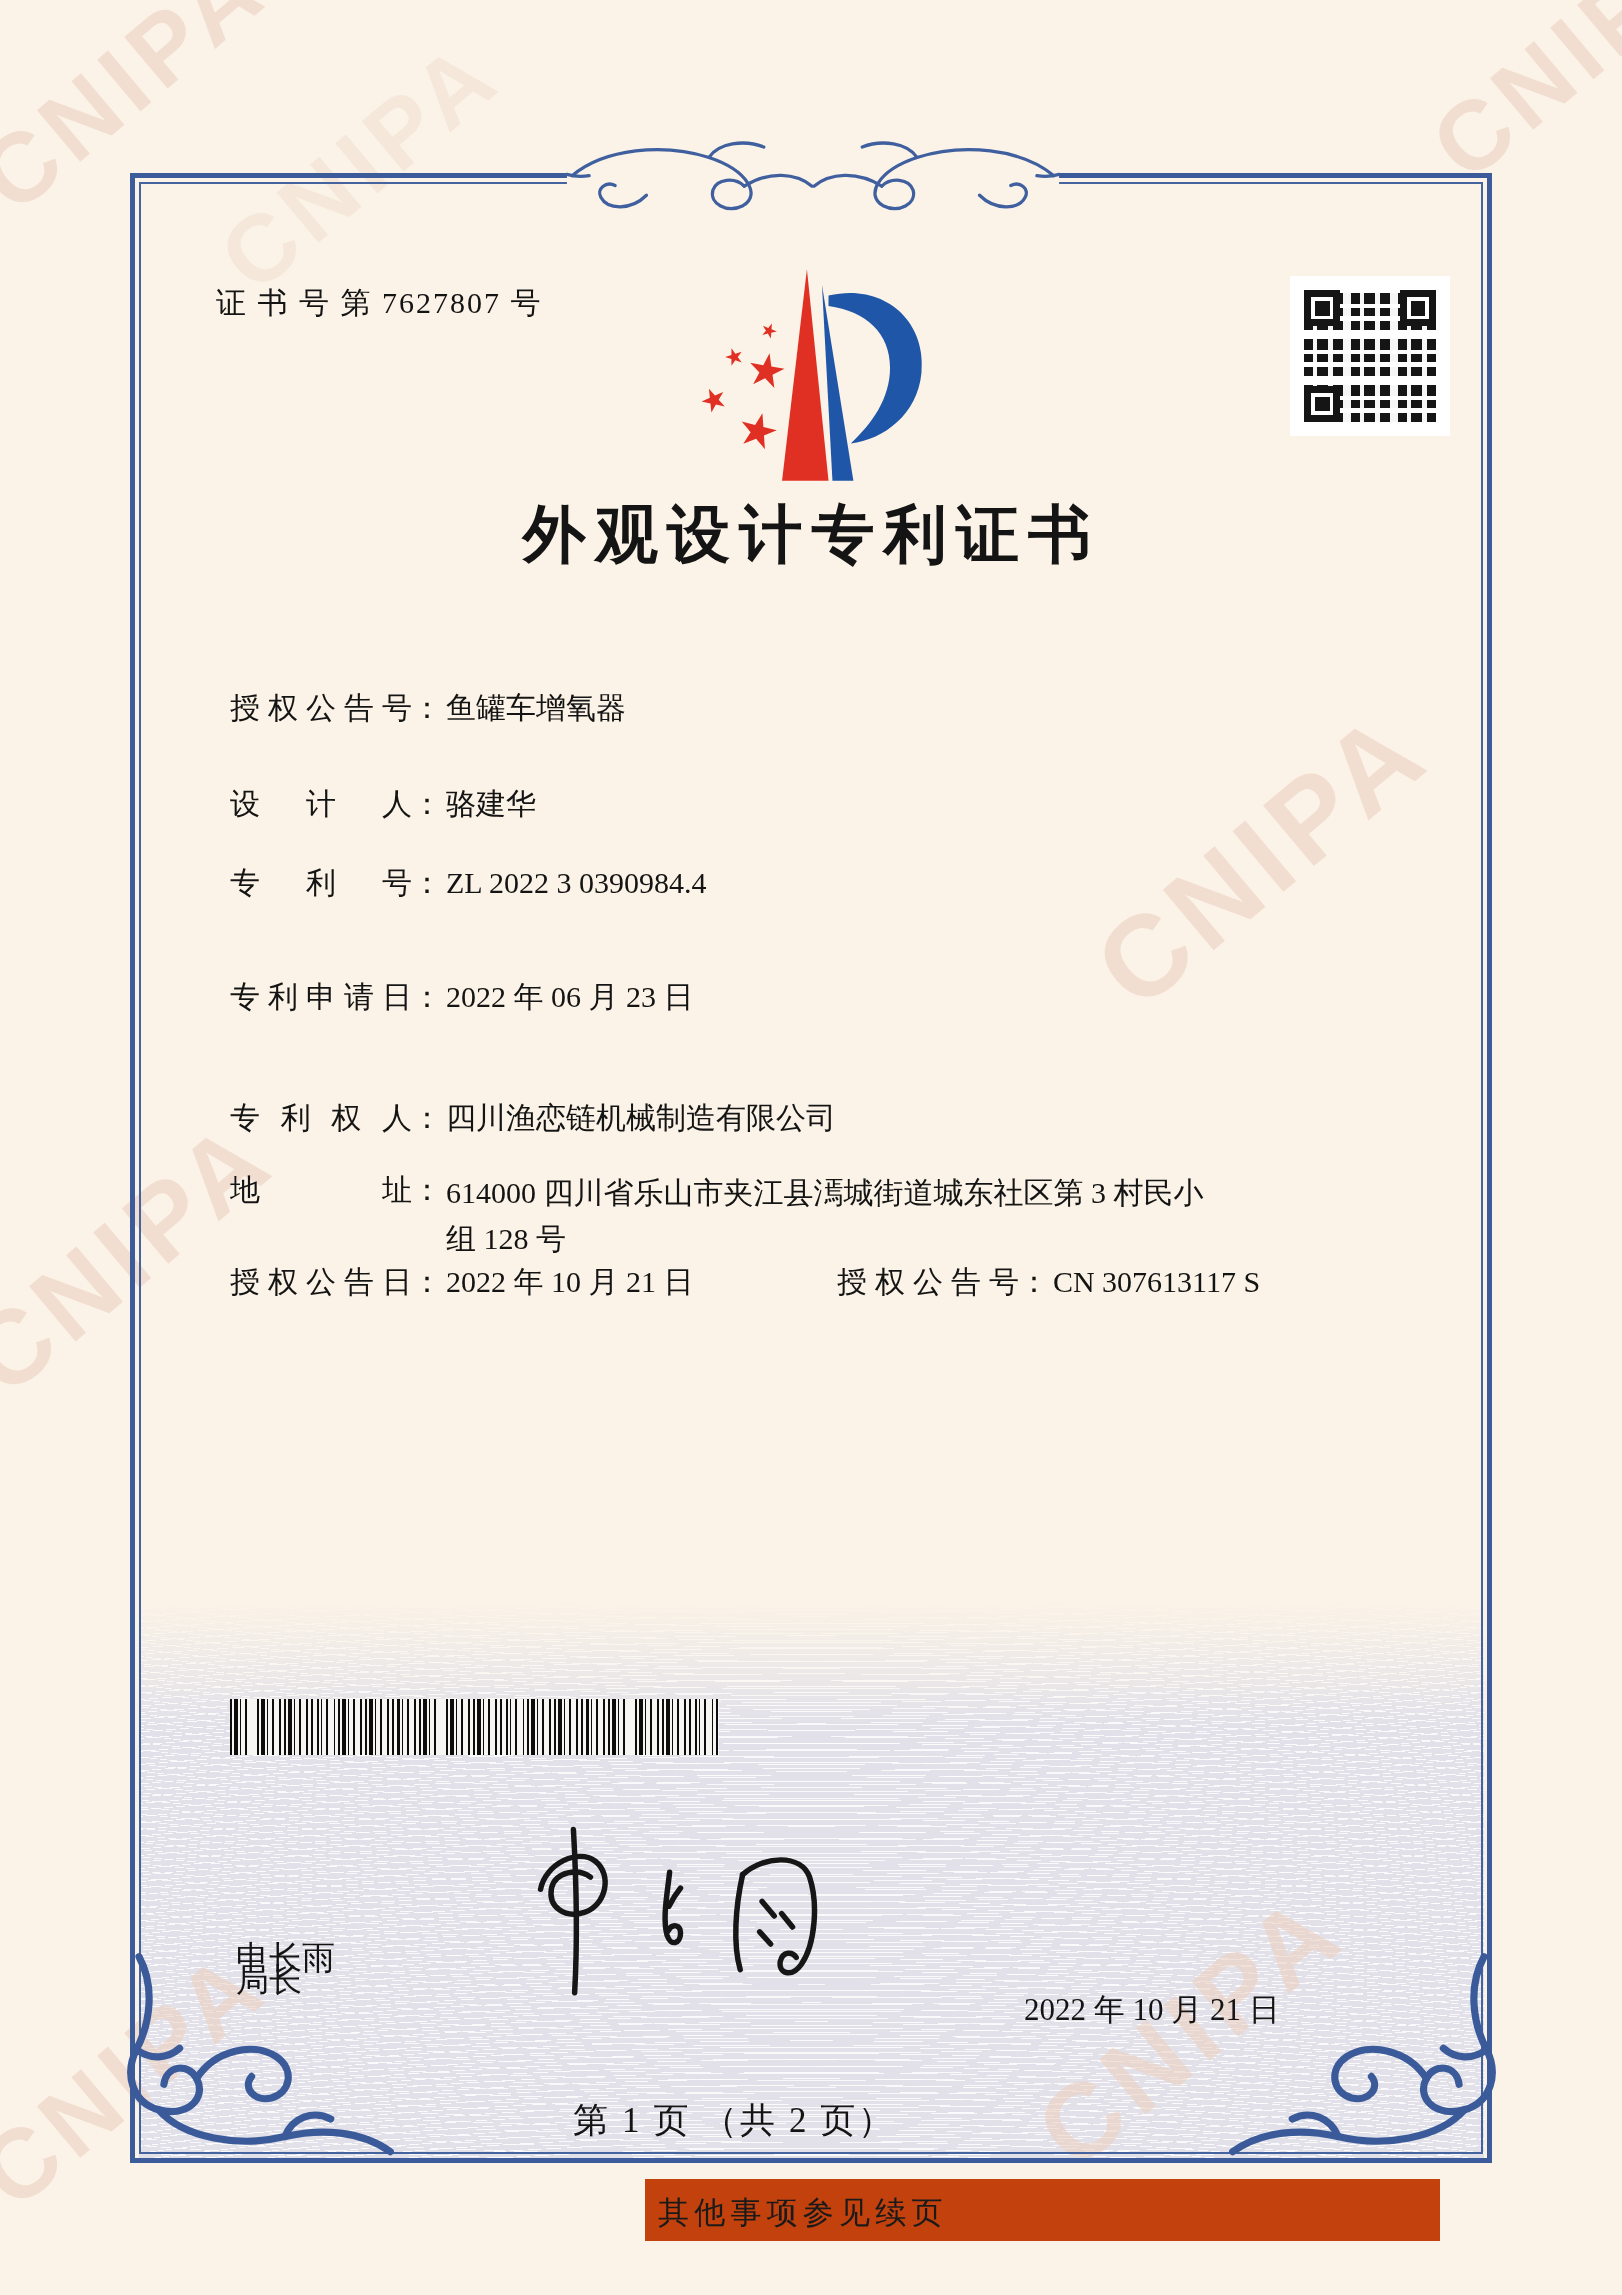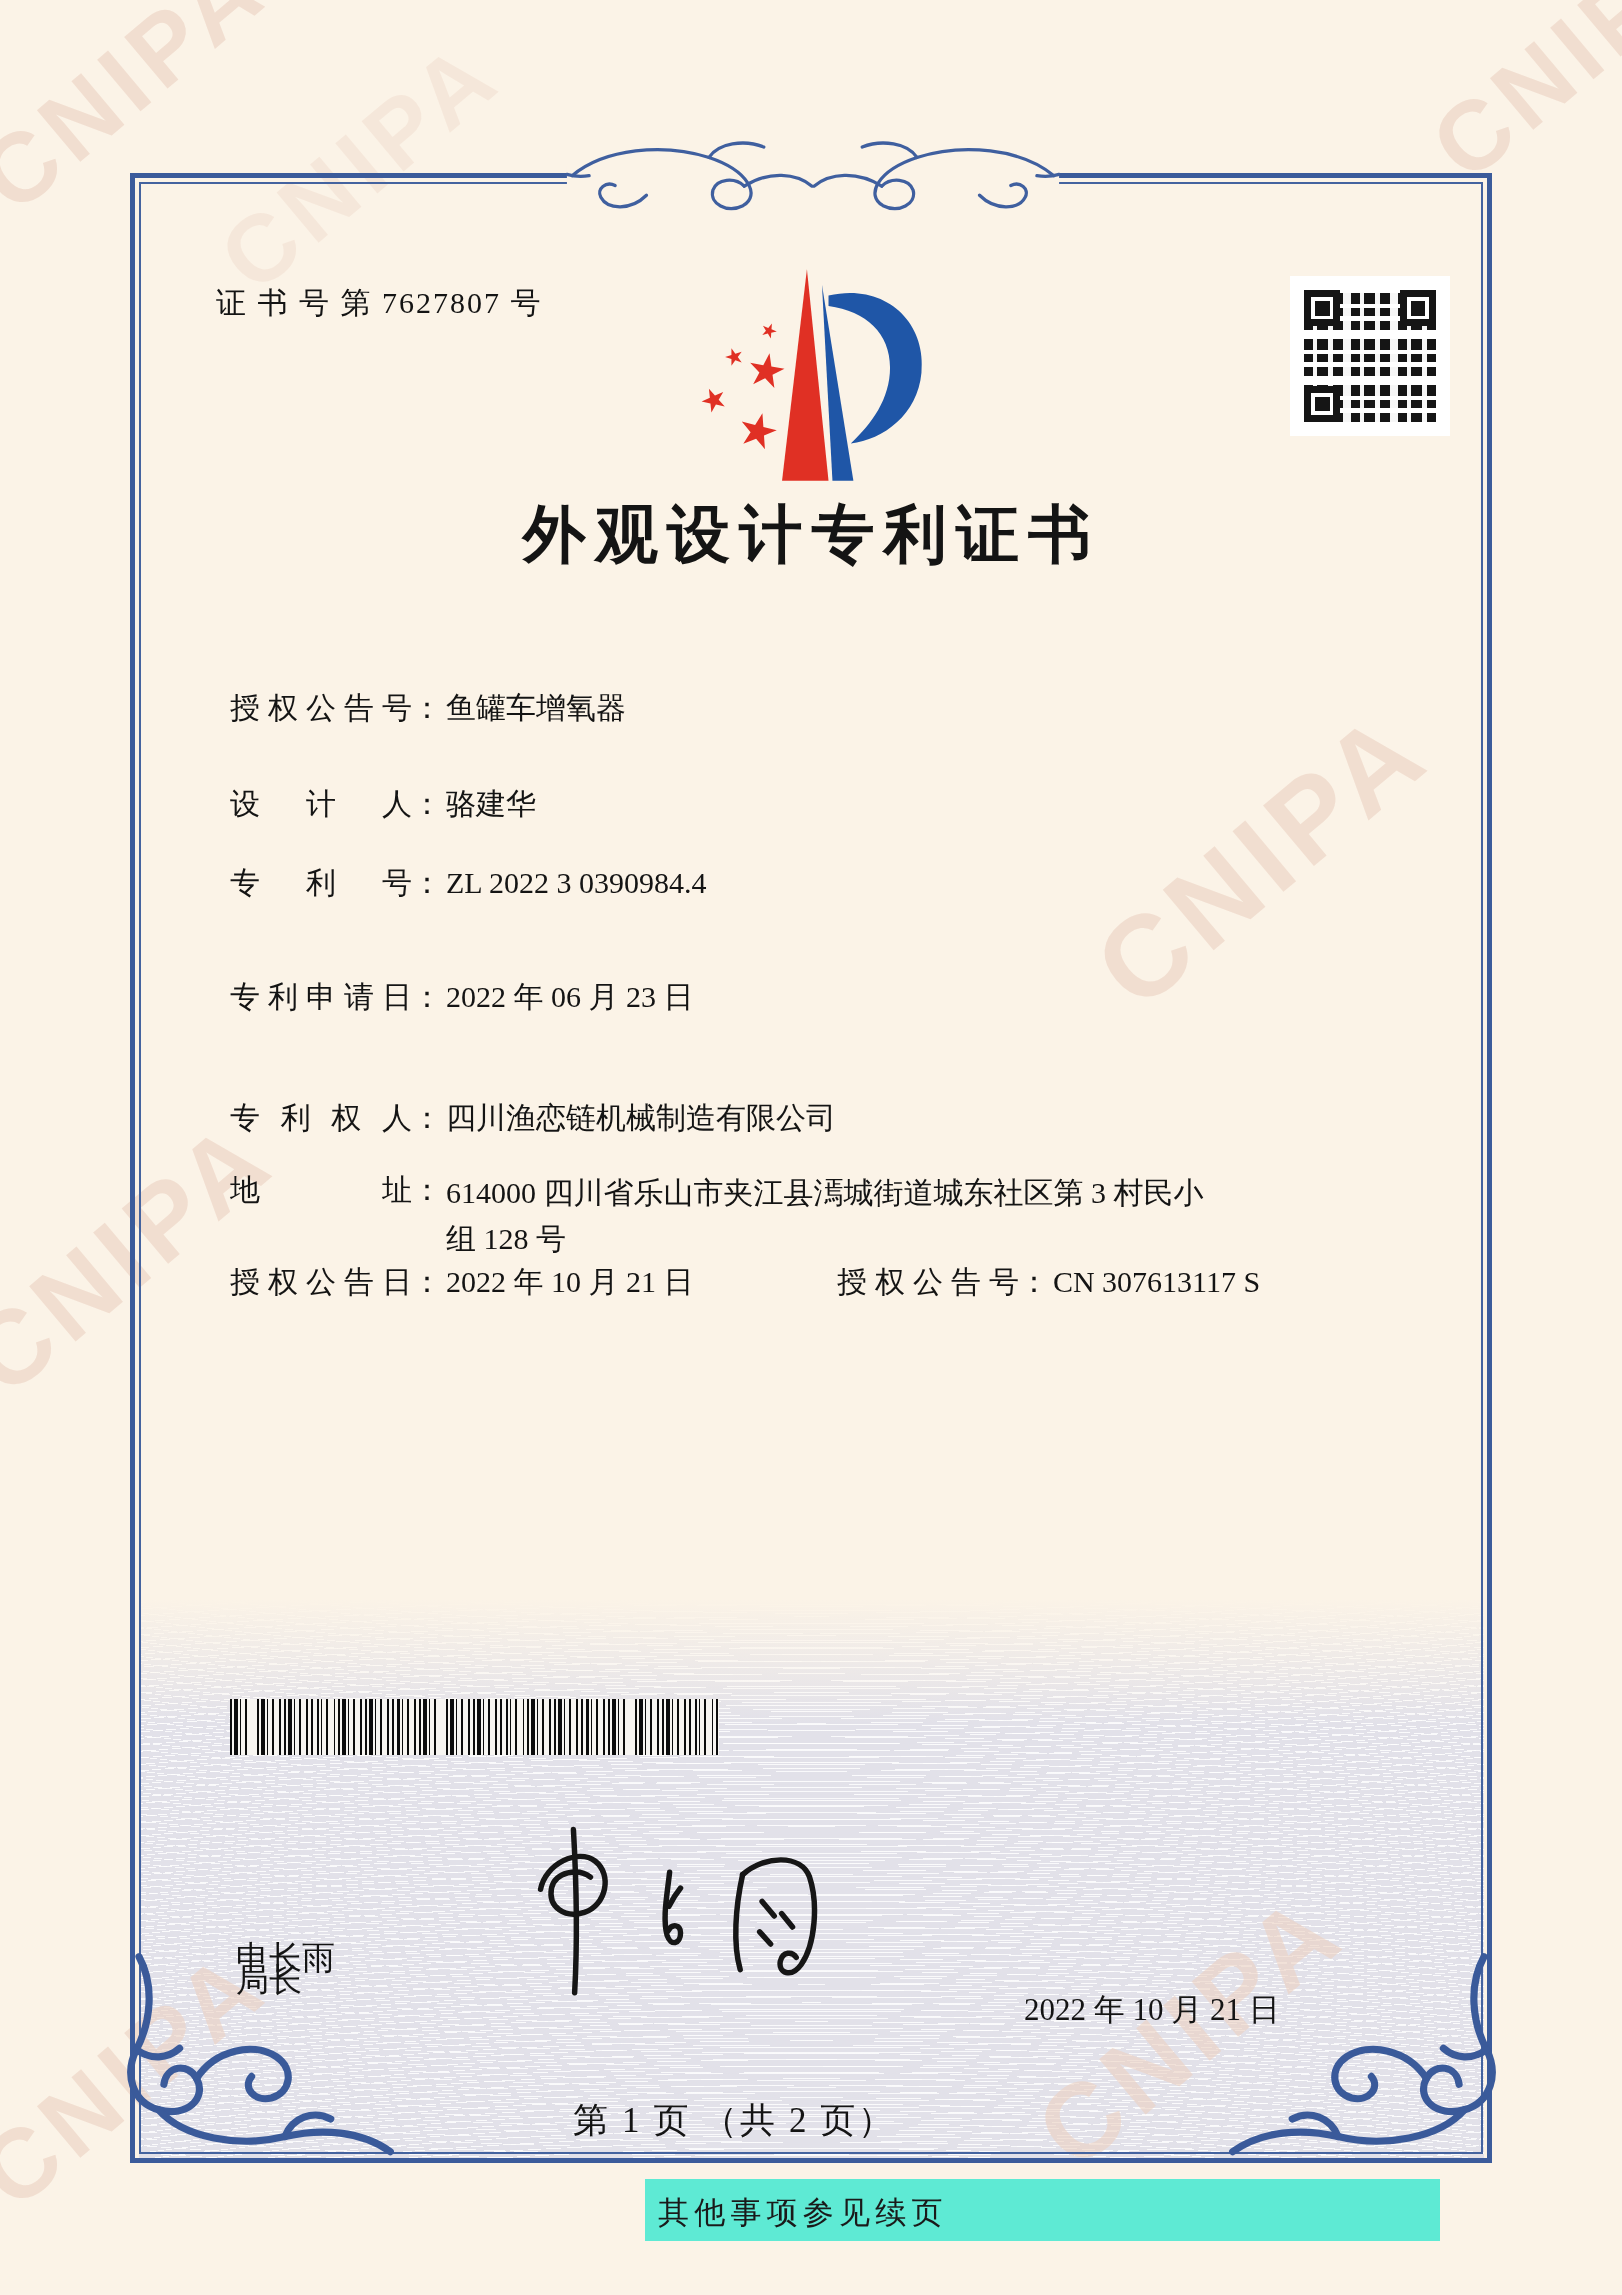--- a/index.html
+++ b/index.html
@@ -104,21 +104,21 @@
   
   .officer-title{position:absolute;left:236px;top:1958px;font-size:33px;z-index:5;}
   .officer-name{position:absolute;left:236px;top:1936px;font-size:33px;z-index:5;}
   .signature{position:absolute;left:487px;top:1816px;width:353px;height:183px;z-index:5;}
   .sign-date{position:absolute;left:1024px;top:1989px;font-size:31px;z-index:5;white-space:nowrap;}
   .page-indicator{
     position:absolute;left:573px;top:2097px;width:458px;text-align:left;
     font-size:35px;letter-spacing:2.6px;z-index:5;
   }
   
-  .bottom-strip{position:absolute;left:645px;top:2179px;width:795px;height:62px;background:#5eead4;z-index:5;}
+  .bottom-strip{position:absolute;left:645px;top:2179px;width:795px;height:62px;background:#c2410c;z-index:5;}
   .continuation{
     position:absolute;left:13px;top:13px;font-size:31px;letter-spacing:5.2px;color:#1a1a1a;white-space:nowrap;
   }
   svg{display:block;}
 </style>
 </head>
 <body>
 
 <div class="page">
 

